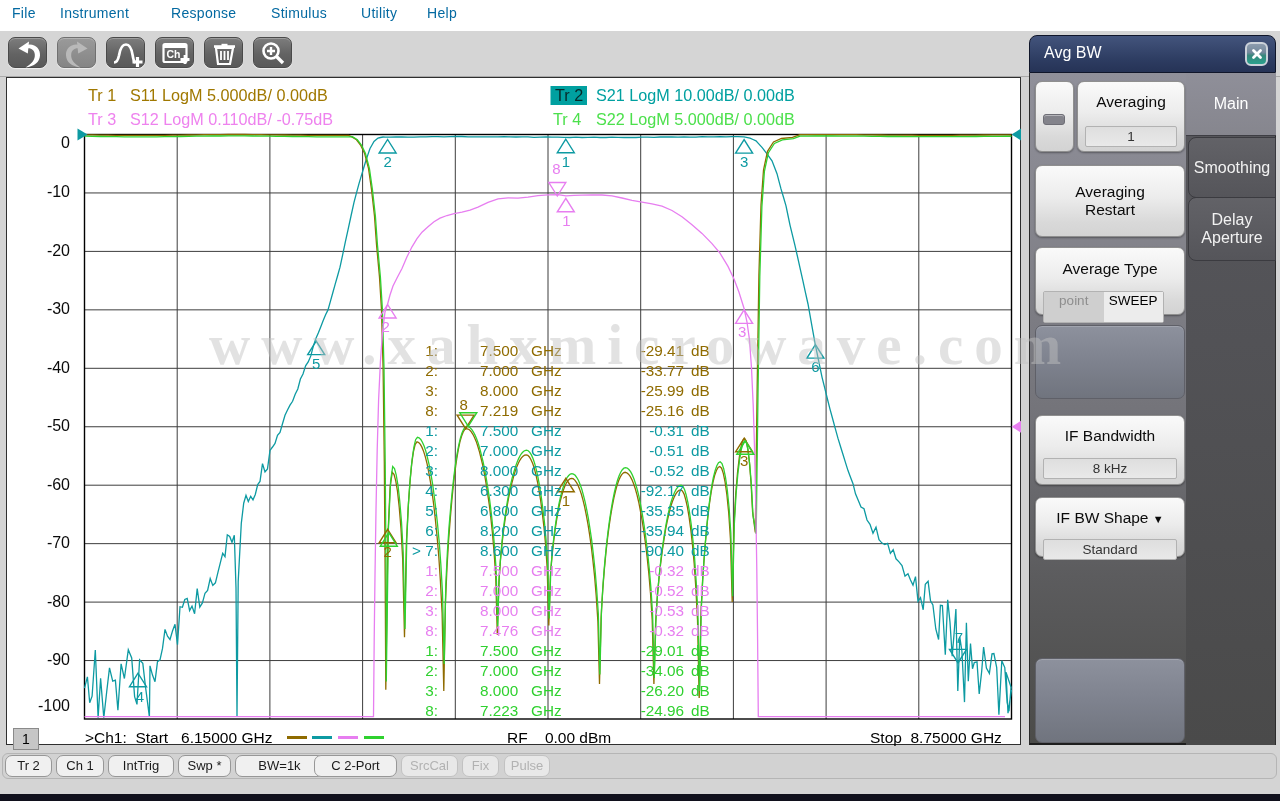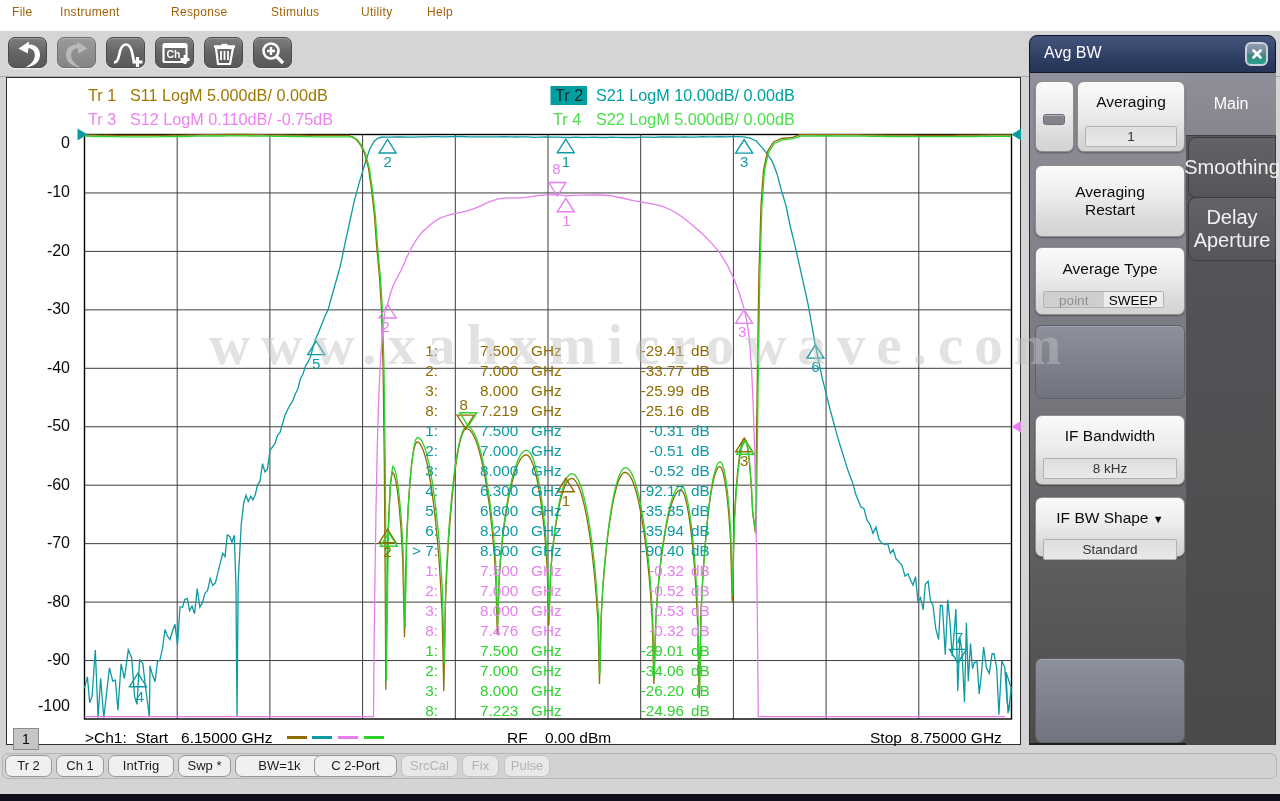--- a/index.html
+++ b/index.html
@@ -1,20 +1,20 @@
 <!DOCTYPE html>
 <html><head>
 <meta charset="utf-8">
 <style>
 * { margin:0; padding:0; box-sizing:border-box; }
 html,body { width:1280px; height:801px; overflow:hidden; background:#d4d4d4;
   font-family:"Liberation Sans", sans-serif; }
 
 #menubar { position:absolute; left:0; top:0; width:1280px; height:31px; background:#ffffff; }
-#menubar span { position:absolute; top:5px; font-size:12px; letter-spacing:0.3px; color:#a16207; }
+#menubar span { position:absolute; top:5px; font-size:14px; letter-spacing:0.3px; color:#0369a1; }
 #toolbar { position:absolute; left:0; top:31px; width:1280px; height:46px;
   background:#d5d5d5; border-bottom:1px solid #a9a9a9; }
 .tbtn { position:absolute; top:6px; width:39px; height:31px; border-radius:7px;
   background:linear-gradient(#7d7d7d,#636363 55%,#595959);
   border:1px solid #4a4a4a; box-shadow:inset 0 1px 0 rgba(255,255,255,.25), 0 1px 1px rgba(255,255,255,.6); }
 .tbtn.dis { background:linear-gradient(#9a9a9a,#858585); border:1px solid #707070; }
 .tbtn svg { position:absolute; left:0; top:0; }
 
 #chartwin { position:absolute; left:6px; top:77px; width:1015px; height:668px;
   background:#ffffff; border:1px solid #2f2f2f; }
@@ -33,33 +33,33 @@
 #ptitle div { position:absolute; left:14px; top:8px; color:#fff; font-size:16px; }
 #pclose { position:absolute; left:216px; top:7px; width:23px; height:24px; border-radius:6px;
   border:2px solid #ccd2da; background:linear-gradient(#8d9cae 0%,#74889c 42%,#37887c 58%,#2aa08d 100%); }
 #pclose svg { position:absolute; left:1.5px; top:2px; }
 #pbody { position:absolute; left:0; top:38px; width:247px; height:672px;
   background:linear-gradient(#90909a 0%,#85858d 22%,#74747a 50%,#5c5c5e 75%,#4b4b49 100%);
   border-left:1px solid #2c2c2c; border-right:1px solid #2c2c2c; border-bottom:2px solid #1e1e1e; }
 #ptabs { position:absolute; left:157px; top:38px; width:90px; height:672px;
   background:linear-gradient(#57575c 0%,#525256 40%,#4a4a4a 100%); border-right:1px solid #2c2c2c; }
 .tab { position:absolute; left:2px; width:88px; background:linear-gradient(#626267,#55555a);
-  border:1px solid #3b3b40; border-radius:8px 0 0 8px; color:#f2f2f2; font-size:20px;
+  border:1px solid #3b3b40; border-radius:8px 0 0 8px; color:#f2f2f2; font-size:16px;
   display:flex; align-items:center; justify-content:center; text-align:center; }
 #tabmain { position:absolute; left:0; top:0; width:90px; height:63px;
   background:linear-gradient(#8f8f99,#86868e); color:#fff; font-size:16px;
   display:flex; align-items:center; justify-content:center; border-bottom:1px solid #3e3e44; }
 .skb { position:absolute; left:6px; width:150px; border-radius:7px;
   background:linear-gradient(#fafafa 0%,#ececec 45%,#d9d9d9 80%,#d3d3d3 100%);
   border:1px solid #8f8f8f; box-shadow:0 1px 2px rgba(0,0,0,.35); color:#0b0b0b; }
 .skb .t { position:absolute; width:100%; text-align:center; font-size:15.5px; }
 .skb .val { position:absolute; left:7px; right:7px; height:21px;
   background:linear-gradient(#dedede,#e9e9e9); border:1px solid #b2b2b2; border-radius:2px;
   font-size:13.5px; text-align:center; line-height:19px; color:#333; }
-.skb .tog { position:absolute; left:7px; right:20px; height:17px; border:1px solid #b2b2b2;
+.skb .tog { position:absolute; left:7px; right:20px; height:32px; border:1px solid #b2b2b2;
   border-radius:2px; font-size:13.5px; display:flex; }
 .skb .tog div { flex:1; text-align:center; line-height:18px; }
 .tog .on  { background:#ececec; color:#000000; }
 .tog .off { background:#cfcfcf; color:#8e8e8e; }
 .skdis { position:absolute; left:6px; width:150px; border-radius:7px;
   background:linear-gradient(#8d919d 0%,#7e828e 50%,#70747e 100%); border:1px solid #5f6068;
   box-shadow:inset 0 1px 0 rgba(255,255,255,.18); }
 
 #taskbar { position:absolute; left:2px; top:753px; width:1275px; height:26px;
   background:#d2d2d2; border:1px solid #b5b5b5; border-radius:6px; }

